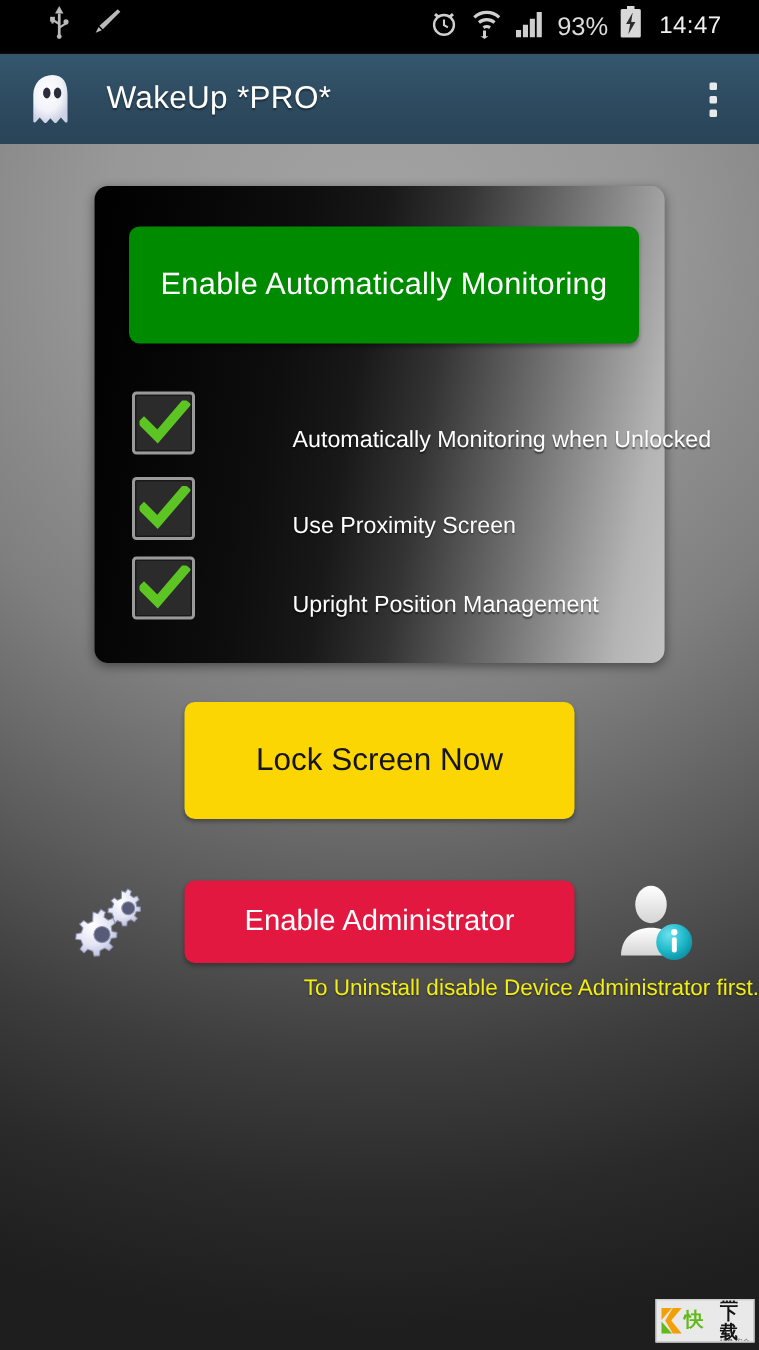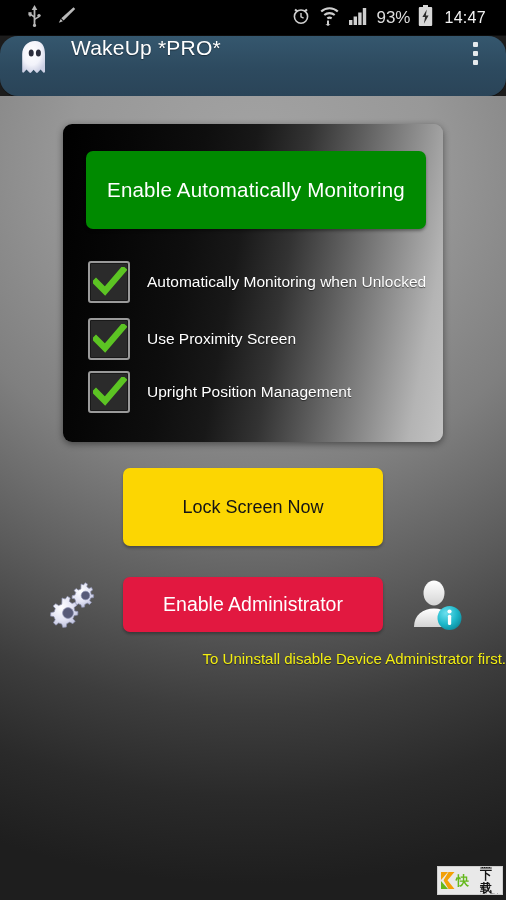--- a/index.html
+++ b/index.html
@@ -9,39 +9,38 @@
     background:#1c1c1c;
     overflow:hidden;
     position:relative;
   }
 
   
   #status-bar {
     position:absolute; left:0; top:0; width:506px; height:36px;
     background:#000;
     display:flex; 
-    padding:0 16px;
+    padding:0 21px;
     border-bottom:1px solid #0c0c0c;
   }
   #status-left { display:flex; align-items:center; gap:14px; padding-left:12px; }
   #status-right { margin-left:auto; display:flex; align-items:center; gap:8px; padding-right:4px; }
   .sb-ico { display:block; }
   #clock-text {
     color:#f2f2f2; font-size:16px; letter-spacing:.3px;
     font-family:"Liberation Sans", sans-serif; padding-left:3px;
   }
   #battery-pct { color:#dcdcdc; font-size:17px; }
 
   
   #action-bar {
     position:absolute; left:0; top:36px; width:506px; height:60px;
     background:linear-gradient(180deg,#35576e 0%,#2d4a5f 55%,#2a4458 100%);
-    display:flex; 
+    display:flex; align-items:center;
     box-shadow:0 1px 0 rgba(0,0,0,.35);
-    border-radius:18px;
   }
   #app-icon { margin-left:14px; width:42px; height:42px; position:relative; }
   #app-title {
     color:#ffffff; font-size:21px; margin-left:15px;
     letter-spacing:.2px; text-shadow:0 1px 1px rgba(0,0,0,.4);
   }
   #overflow-menu {
     margin-left:auto; margin-right:22px;
     display:flex; flex-direction:column; gap:4px; padding:6px;
     cursor:pointer;
@@ -68,22 +67,23 @@
     position:absolute; left:23px; top:27px; width:340px; height:78px;
     background:#008a00;
     border:none; border-radius:7px;
     color:#ffffff; font-size:20.5px;
     font-family:"Liberation Sans", sans-serif;
     cursor:pointer; letter-spacing:.2px;
     box-shadow:0 2px 3px rgba(0,0,0,.35);
   }
 
   .check-row {
-    position:absolute; left:25px; display:flex; align-items:center;
+    position:absolute; left:25px; display:flex; align-items:flex-end;
     cursor:pointer;
+    gap:48px;
   }
   #check-row-0 { top:137px; }
   #check-row-1 { top:194px; }
   #check-row-2 { top:247px; }
 
   .checkbox {
     width:42px; height:42px; flex:0 0 42px;
     background:#2b2b2b;
     border:2px solid #9a9a9a;
     border-radius:3px;
@@ -93,29 +93,29 @@
   .checkbox svg { position:absolute; left:3px; top:4px; }
   .check-label {
     color:#ffffff; font-size:15.5px; margin-left:17px;
     white-space:nowrap; text-shadow:0 1px 1px rgba(0,0,0,.55);
   }
 
   
   #lock-screen-button {
     position:absolute; left:123px; top:372px; width:260px; height:78px;
     background:#fcd602; border:none; border-radius:7px;
-    color:#151515; font-size:18px;
+    color:#151515; font-size:21px;
     font-family:"Liberation Sans", sans-serif;
     cursor:pointer;
     box-shadow:0 2px 3px rgba(0,0,0,.3);
   }
 
   
   #admin-row {
-    position:absolute; left:0; top:482px; width:506px; height:54px;
+    position:absolute; left:0; top:492px; width:506px; height:54px;
   }
   #gears-icon { position:absolute; left:43px; top:0px; width:56px; height:52px; }
   #enable-administrator-button {
     position:absolute; left:123px; top:-1px; width:260px; height:55px;
     background:#e21840; border:none; border-radius:7px;
     color:#ffffff; font-size:19.5px;
     font-family:"Liberation Sans", sans-serif;
     cursor:pointer;
     box-shadow:0 2px 3px rgba(0,0,0,.3);
   }

